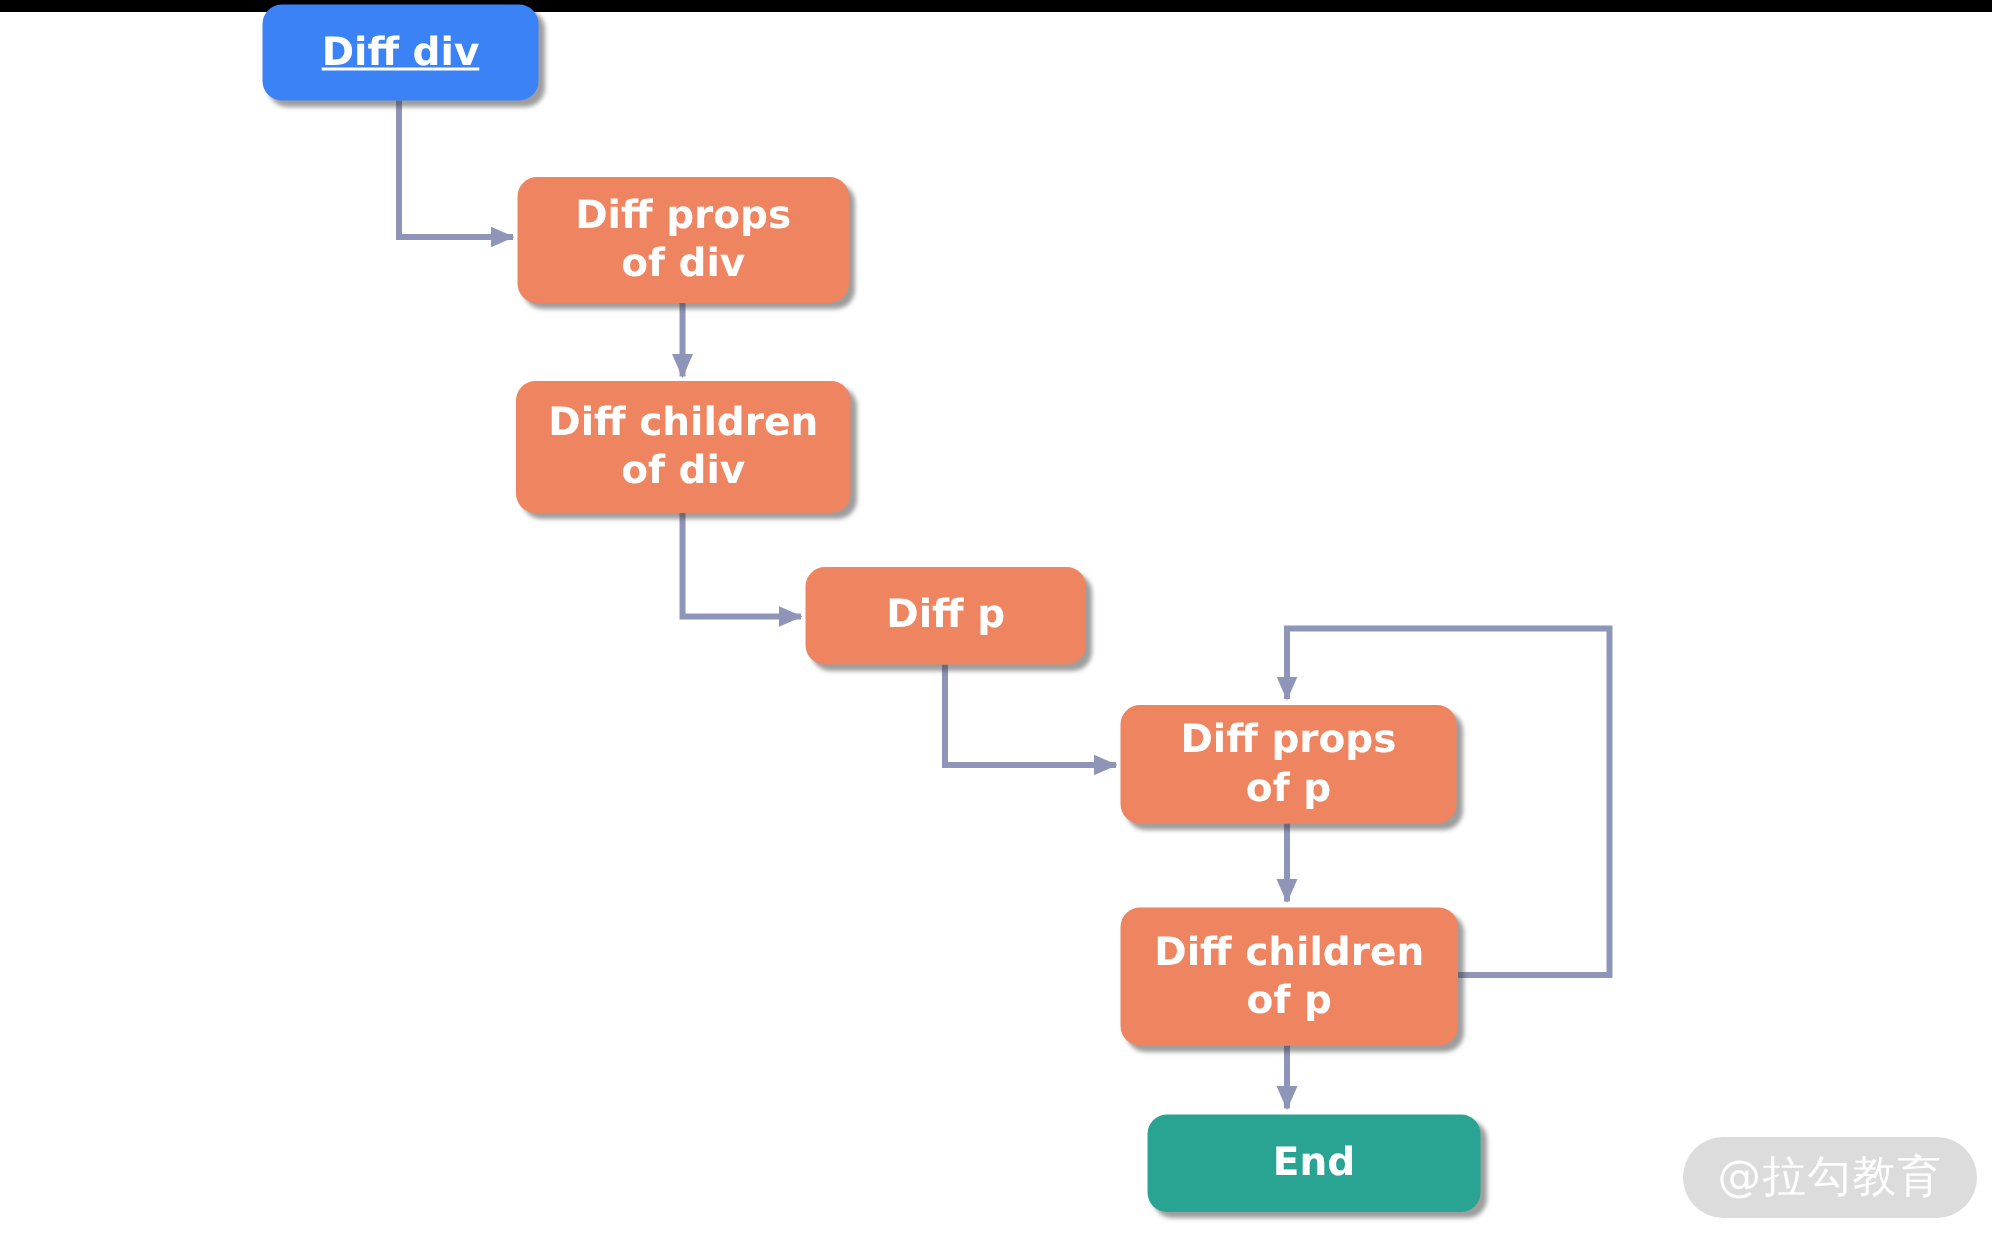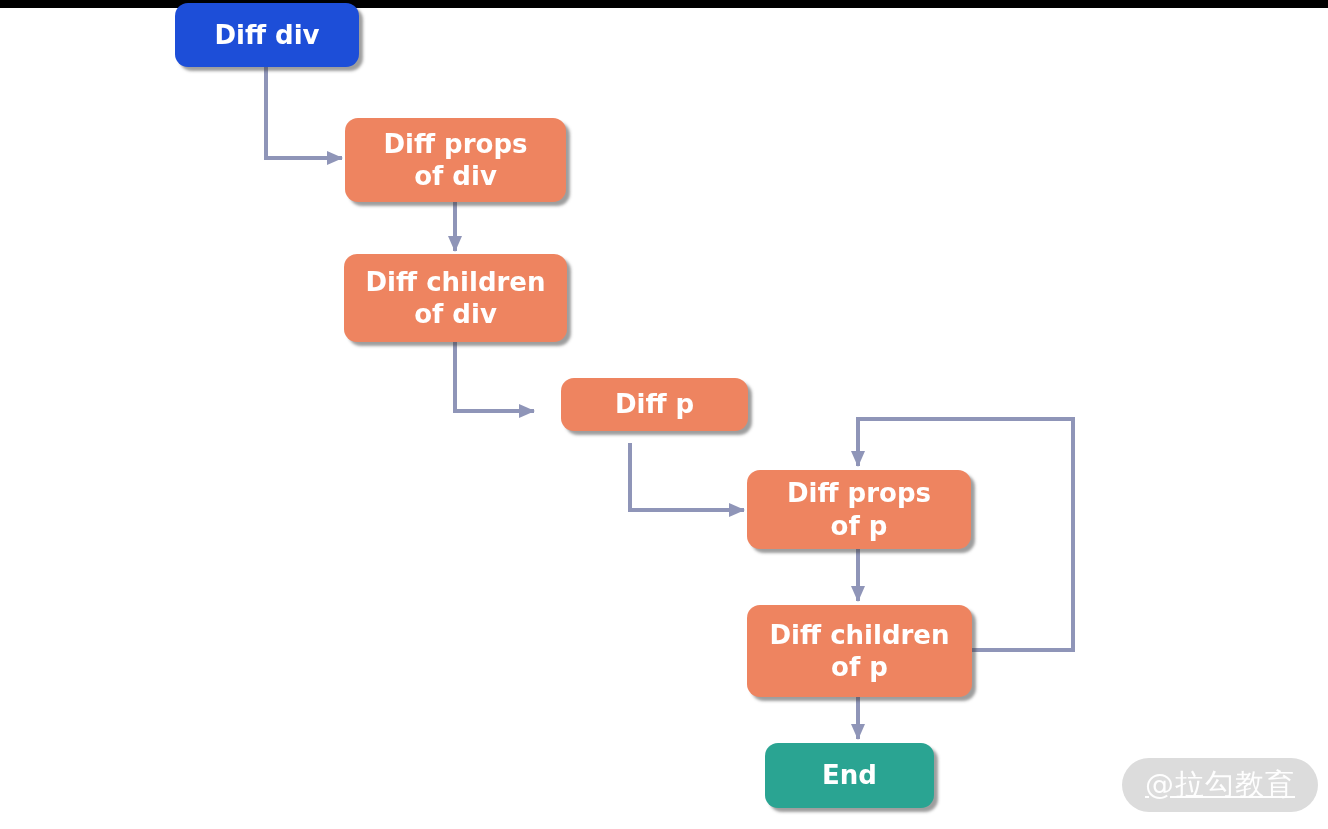--- a/index.html
+++ b/index.html
@@ -41,24 +41,24 @@
     font-weight: bold;
     font-size: 26px;
     line-height: 1.25;
     border-radius: 13px;
     box-shadow: 4px 4px 3px rgba(62,62,62,0.5);
   }
 
   #node-diff-div      { left: 175px; top:   3px; width: 184px; height: 64px; }
   #node-props-div     { left: 345px; top: 118px; width: 221px; height: 84px; }
   #node-children-div  { left: 344px; top: 254px; width: 223px; height: 88px; }
-  #node-diff-p        { left: 537px; top: 378px; width: 187px; height: 53px; margin-left: 24px; }
+  #node-diff-p        { left: 537px; top: 378px; width: 187px; height: 65px; }
   #node-props-p       { left: 747px; top: 470px; width: 224px; height: 79px; }
   #node-children-p    { left: 747px; top: 605px; width: 225px; height: 92px; }
-  #node-end           { left: 765px; top: 743px; width: 169px; height: 65px; }
+  #node-end           { left: 765px; top: 743px; width: 222px; height: 65px; }
 
   #loop-annotation {
     position: absolute;
     z-index: 3;
     left: 828px; top: 370px;
     width: 280px;
     text-align: center;
     font-size: 30px;
     font-weight: 600;
     letter-spacing: 0.5px;
@@ -93,34 +93,34 @@
     </defs>
     <polyline class="edge" points="266,67 266,158 342,158" marker-end="url(#ah)" stroke="#8f95b8"></polyline>
     <polyline class="edge" points="455,202 455,251" marker-end="url(#ah)" stroke="#8f95b8"></polyline>
     <polyline class="edge" points="455,342 455,411 534,411" marker-end="url(#ah)" stroke="#8f95b8"></polyline>
     <polyline class="edge" points="630,443 630,510 744,510" marker-end="url(#ah)" stroke="#8f95b8"></polyline>
     <polyline class="edge" points="858,549 858,601" marker-end="url(#ah)" stroke="#8f95b8"></polyline>
     <polyline class="edge" points="858,697 858,739" marker-end="url(#ah)" stroke="#8f95b8"></polyline>
     <polyline class="edge" points="972,650 1073,650 1073,419 858,419 858,466" marker-end="url(#ah)" stroke="#8f95b8"></polyline>
   </svg>
 
-  <div class="node" id="node-diff-div" style="background: #1d4ed8; color: rgb(255, 255, 255);">Diff div</div>
+  <div class="node" id="node-diff-div" style="background: #3b82f6; color: rgb(255, 255, 255); text-decoration: underline;">Diff div</div>
 
   <div class="node" id="node-props-div" style="background: rgb(238, 132, 96); color: rgb(255, 255, 255);">Diff props
 of div</div>
 
   <div class="node" id="node-children-div" style="background: rgb(238, 132, 96); color: rgb(255, 255, 255);">Diff children
 of div</div>
 
   <div class="node" id="node-diff-p" style="background: rgb(238, 132, 96); color: rgb(255, 255, 255);">Diff p</div>
 
   <div class="node" id="node-props-p" style="background: rgb(238, 132, 96); color: rgb(255, 255, 255);">Diff props
 of p</div>
 
   <div class="node" id="node-children-p" style="background: rgb(238, 132, 96); color: rgb(255, 255, 255);">Diff children
 of p</div>
 
   <div class="node" id="node-end" style="background: rgb(42, 164, 146); color: rgb(255, 255, 255);">End</div>
 
 
-  <div id="watermark" style="background: rgb(220, 220, 220); text-decoration: underline;">@拉勾教育</div>
+  <div id="watermark" style="background: rgb(220, 220, 220);">@拉勾教育</div>
 
 </div>
 
 </body></html>

